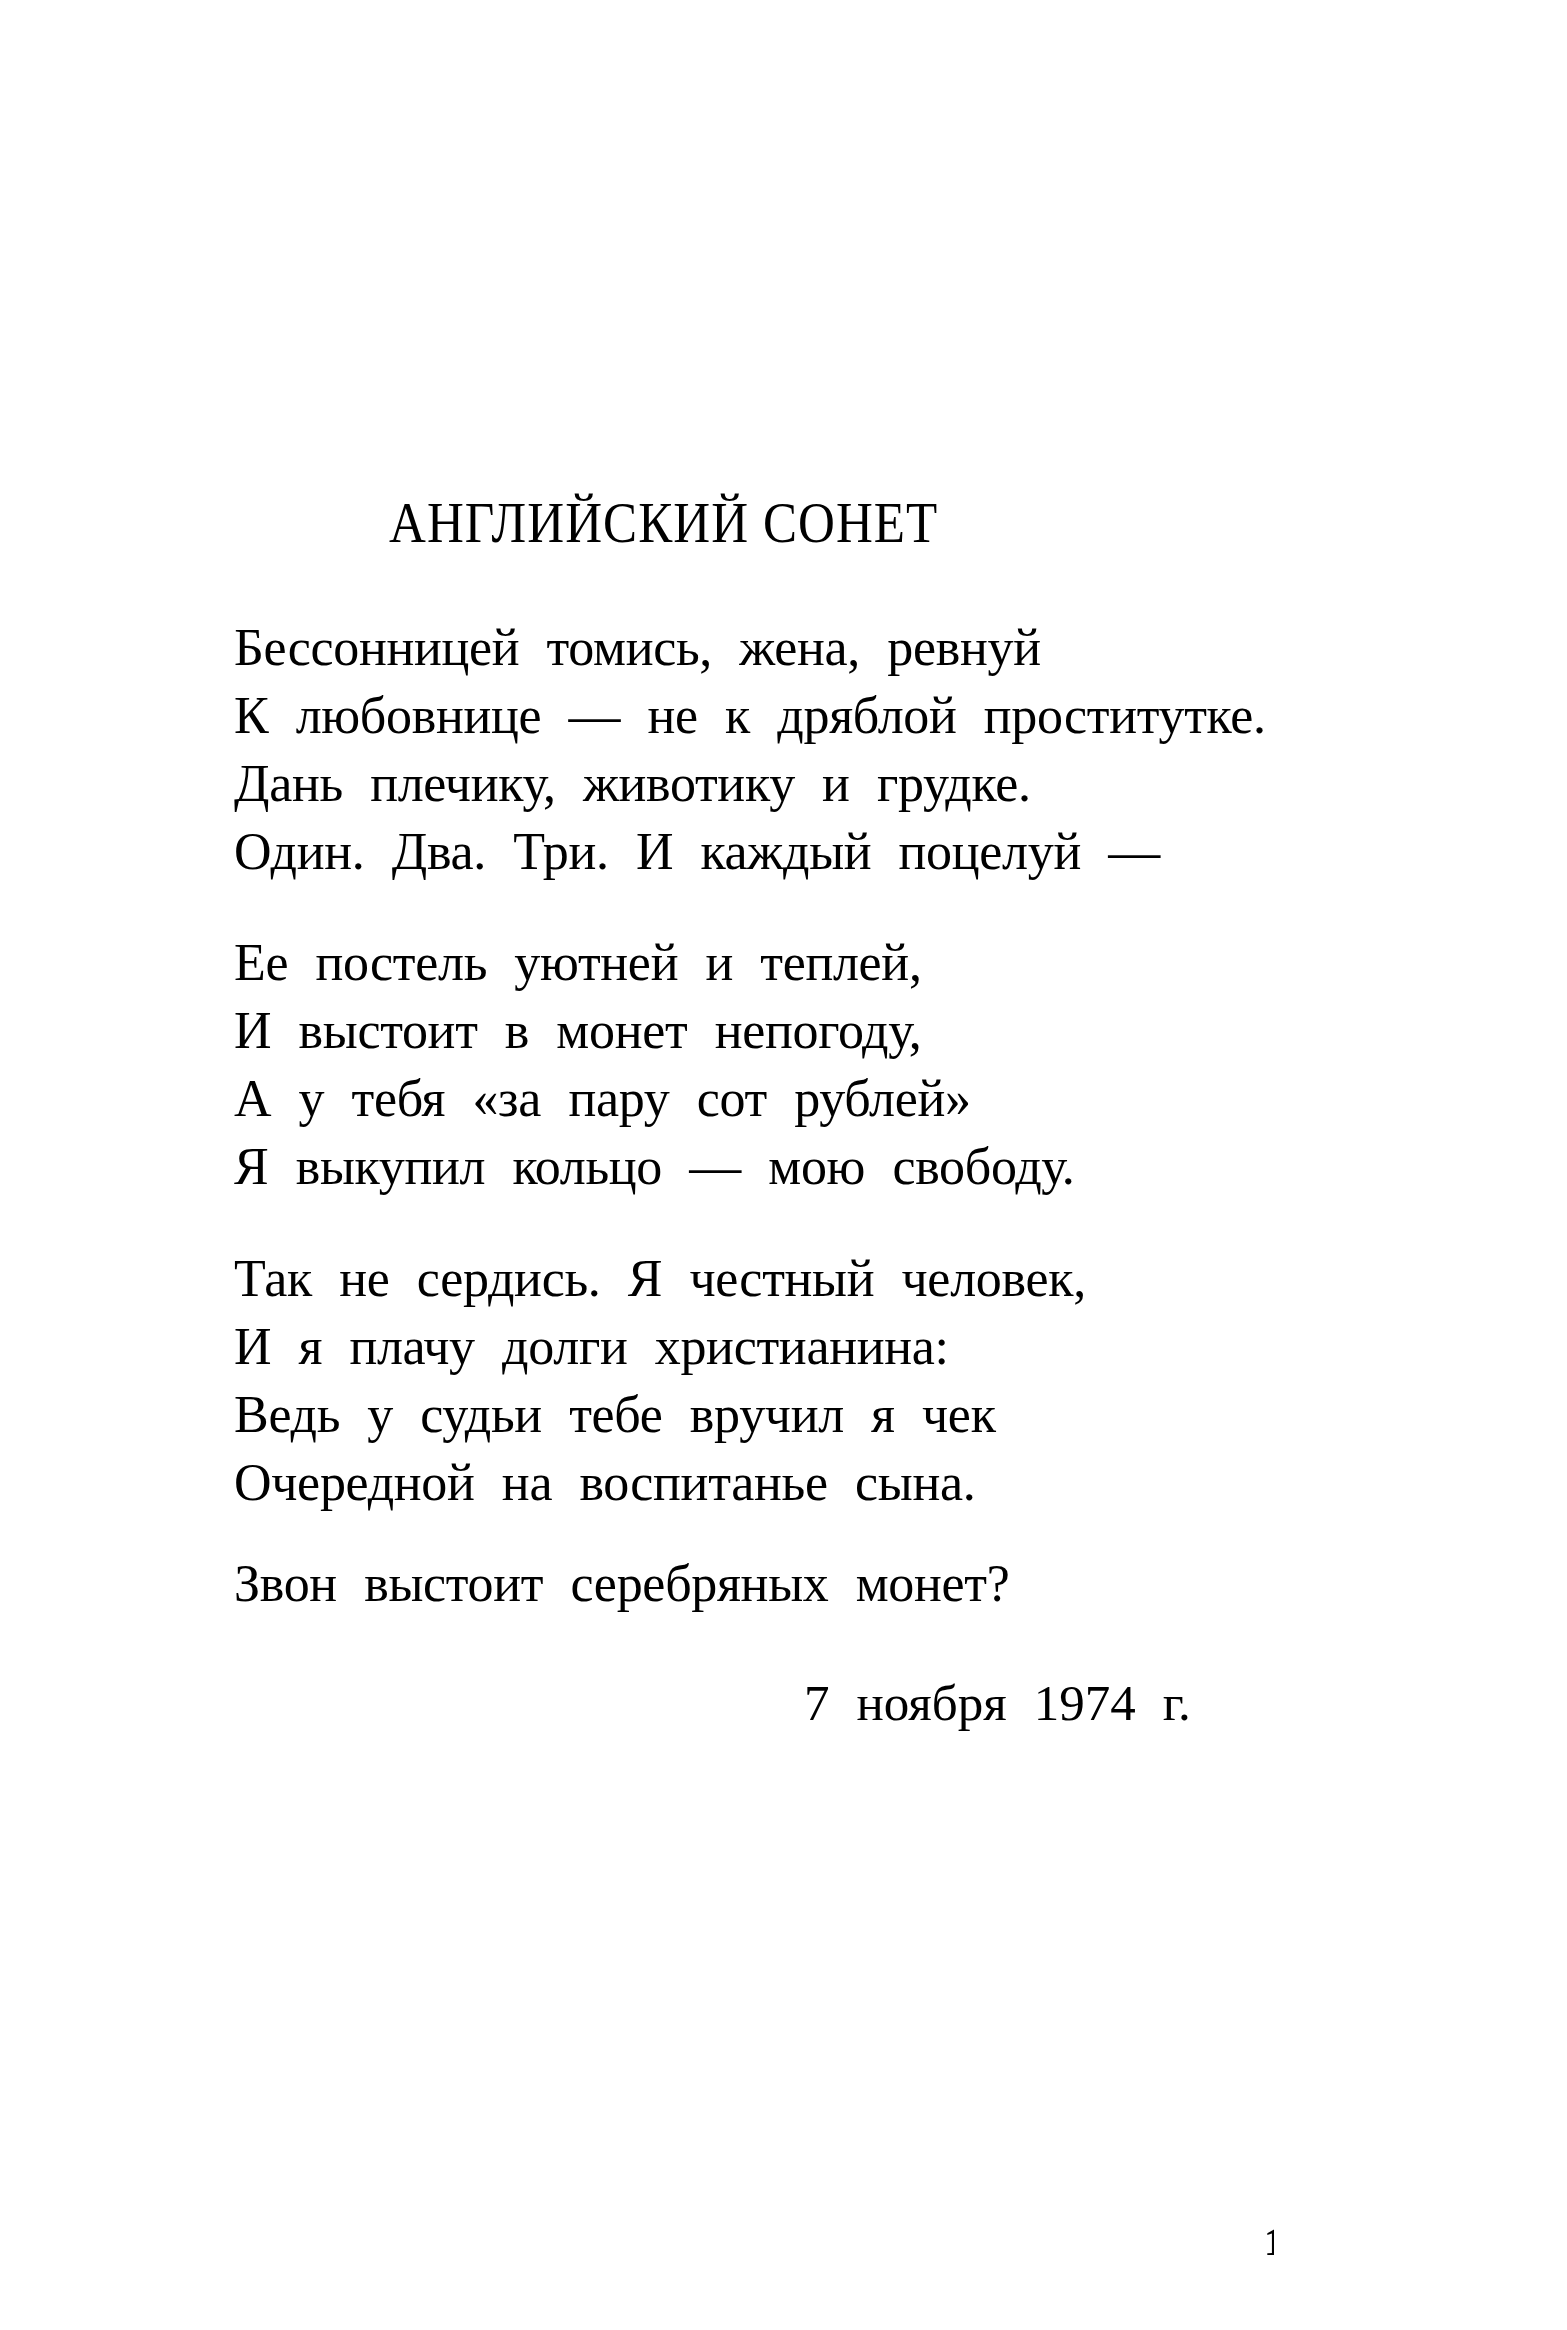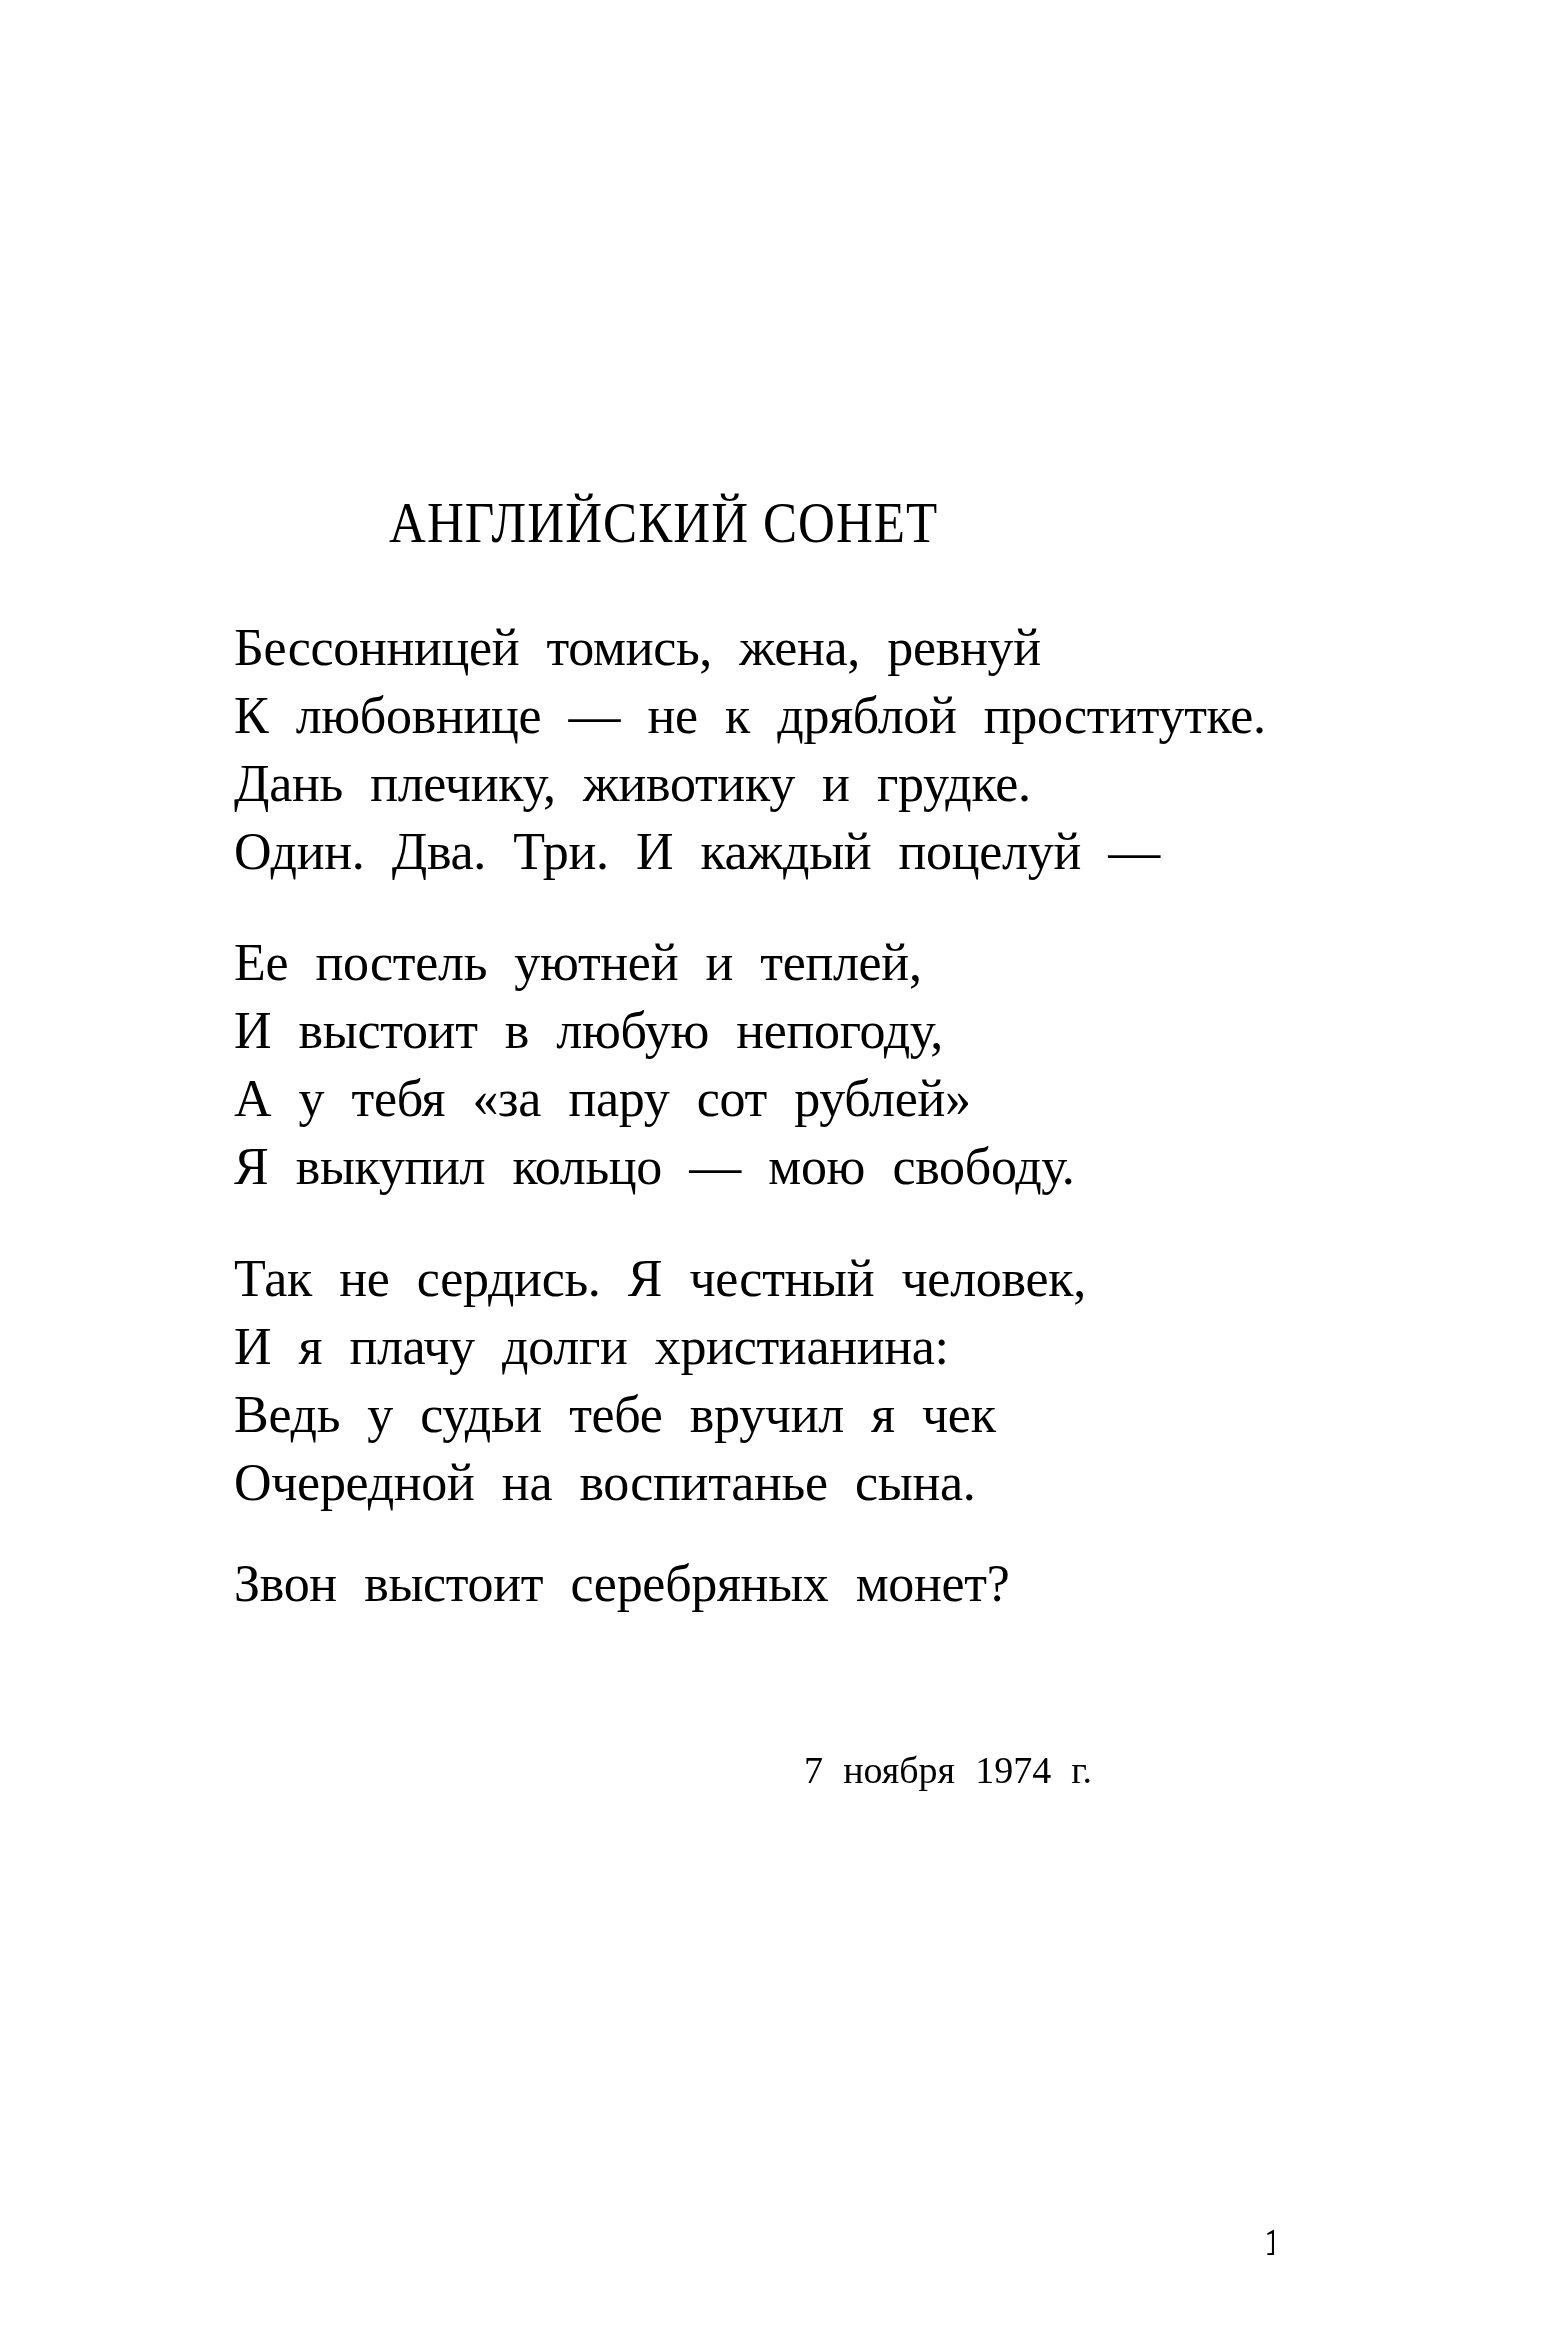--- a/index.html
+++ b/index.html
@@ -41,22 +41,22 @@
   .poem-line {
     font-size: 52px;
     line-height: 68px;
     letter-spacing: -0.3px;
     word-spacing: 0.28em;
     white-space: nowrap;
   }
   .date-line {
     position: absolute;
     left: 804px;
-    top: 1736px;
-    font-size: 38px;
+    top: 1669px;
+    font-size: 51px;
     line-height: 68px;
     word-spacing: 0.28em;
     white-space: nowrap;
   }
   .page-number {
     position: absolute;
     left: 1264px;
     top: 2217px;
     font-size: 41px;
     line-height: 49px;
@@ -74,21 +74,21 @@
 
   <div class="stanza stanza-1">
     <div class="poem-line">Бессонницей томись, жена, ревнуй</div>
     <div class="poem-line">К любовнице — не к дряблой проститутке.</div>
     <div class="poem-line">Дань плечику, животику и грудке.</div>
     <div class="poem-line">Один. Два. Три. И каждый поцелуй —</div>
   </div>
 
   <div class="stanza stanza-2">
     <div class="poem-line">Ее постель уютней и теплей,</div>
-    <div class="poem-line">И выстоит в любую непогоду,</div>
+    <div class="poem-line">И выстоит в монет непогоду,</div>
     <div class="poem-line">А у тебя «за пару сот рублей»</div>
     <div class="poem-line">Я выкупил кольцо — мою свободу.</div>
   </div>
 
   <div class="stanza stanza-3">
     <div class="poem-line">Так не сердись. Я честный человек,</div>
     <div class="poem-line">И я плачу долги христианина:</div>
     <div class="poem-line">Ведь у судьи тебе вручил я чек</div>
     <div class="poem-line">Очередной на воспитанье сына.</div>
   </div>

